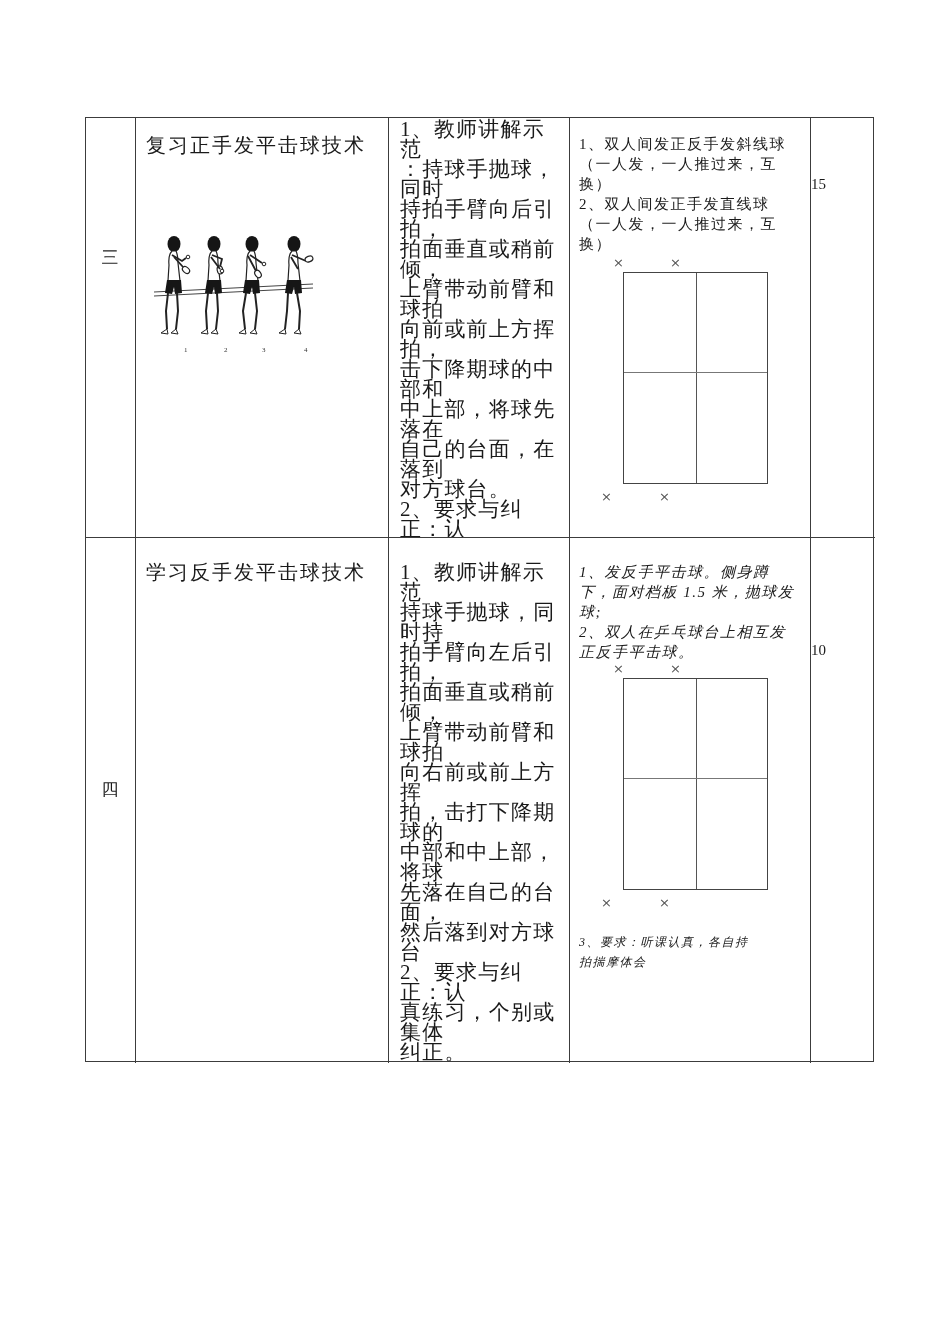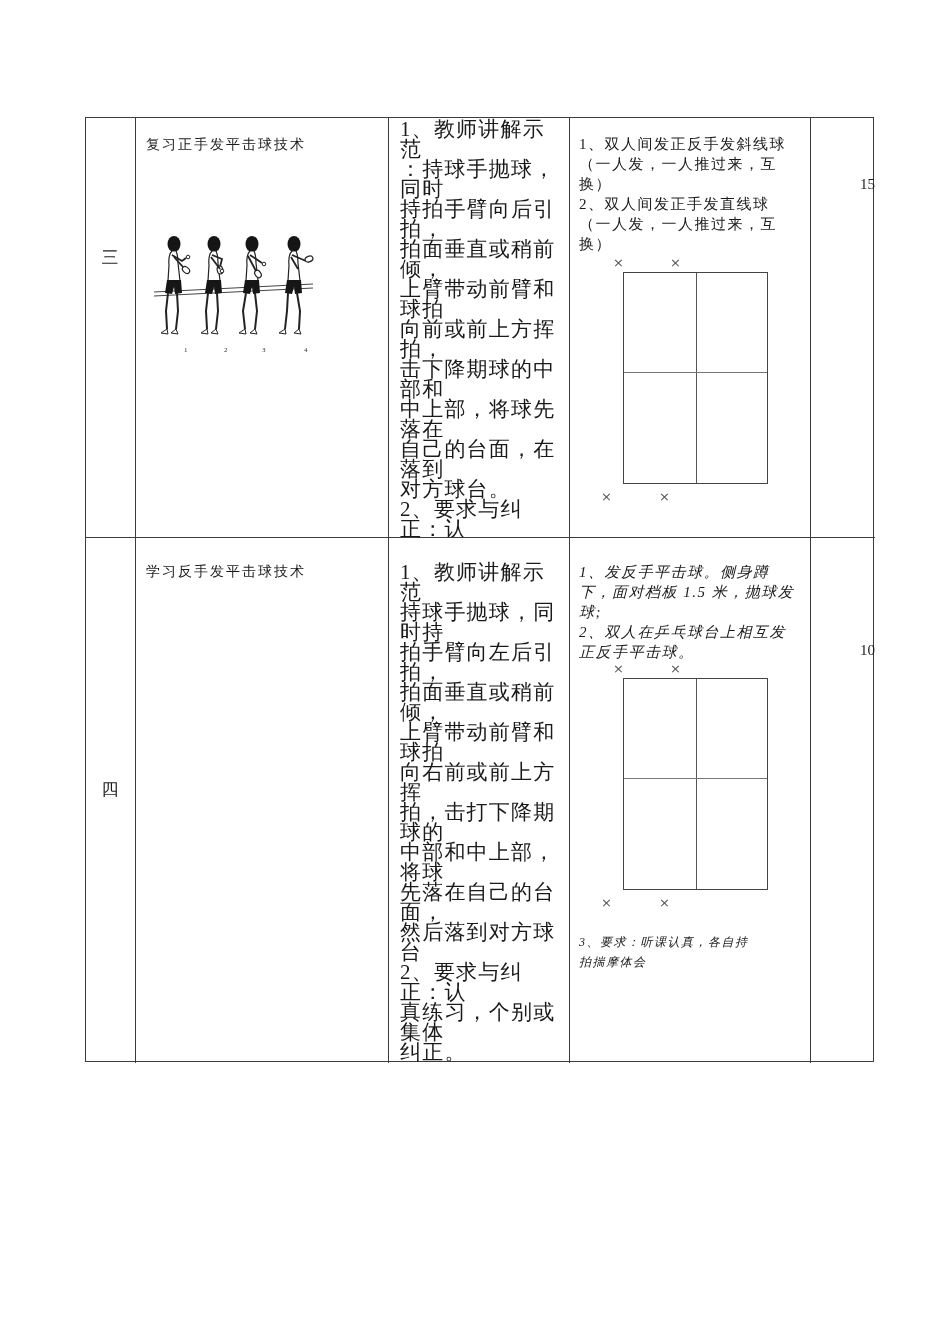--- a/index.html
+++ b/index.html
@@ -27,21 +27,21 @@
 
   .rowlabel {
     position:absolute; left:0; width:100%;
     text-align:center; font-size:17px; letter-spacing:1px;
   }
   .rl-3 { top:128px; }
   .rl-4 { top:240px; }
 
   .c-content-1 { padding:17px 10px 0 10px; }
   .c-content-2 { padding:24px 10px 0 10px; }
-  .content-title { font-size:14px; letter-spacing:2px; line-height:20px; white-space:pre-wrap; }
+  .content-title { font-size:20px; letter-spacing:2px; line-height:20px; white-space:pre-wrap; }
 
   .serve-figure { display:block; margin:76px 0 0 6px; }
 
   .c-teach-1 { padding:1px 4px 0 11px; }
   .c-teach-2 { padding:24px 4px 0 11px; }
   .teach-text {
     font-size:21px; line-height:20px; letter-spacing:1.2px;
     white-space:pre-wrap;
   }
 
@@ -68,21 +68,21 @@
   .xm {
     position:absolute; font-size:13px; color:#555;
     font-family:"DejaVu Sans","Liberation Sans",sans-serif;
     line-height:13px;
   }
   .xm-tl { top:-16px; left:-10px; }
   .xm-tr { top:-16px; left:47px; }
   .xm-bl { bottom:-19px; left:-22px; }
   .xm-br { bottom:-19px; left:36px; }
 
-  .c-time { text-align:right; }
+  .c-time { text-align:left; }
   .time { display:inline-block; font-size:15px; }
   .t1 { margin-top:58px; }
   .t2 { margin-top:104px; }
 
   .fig-num { font-size:7px; fill:#333; font-family:"Liberation Serif","DejaVu Serif",serif; }
 </style>
 </head>
 <body>
 
 <div class="sheet">

